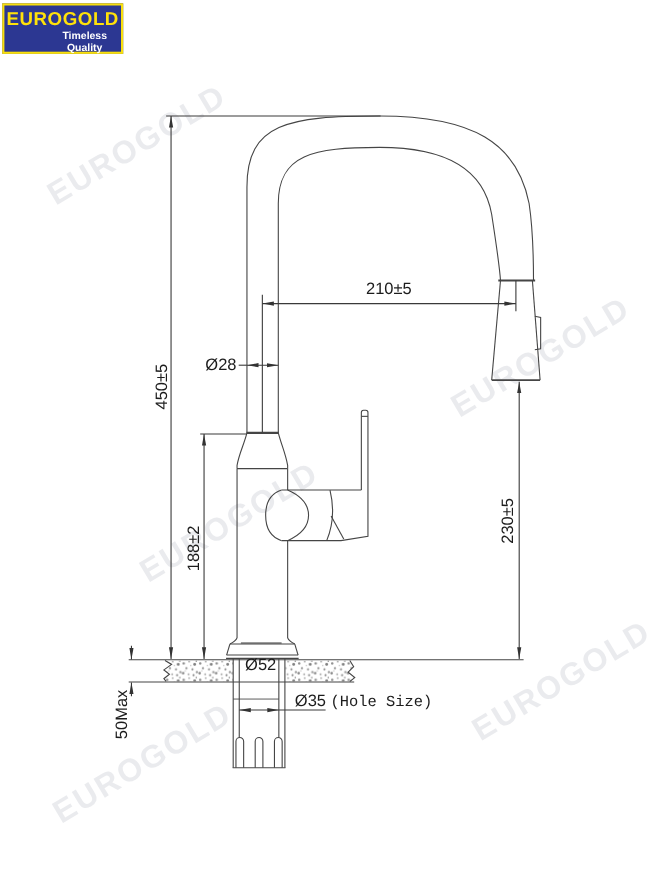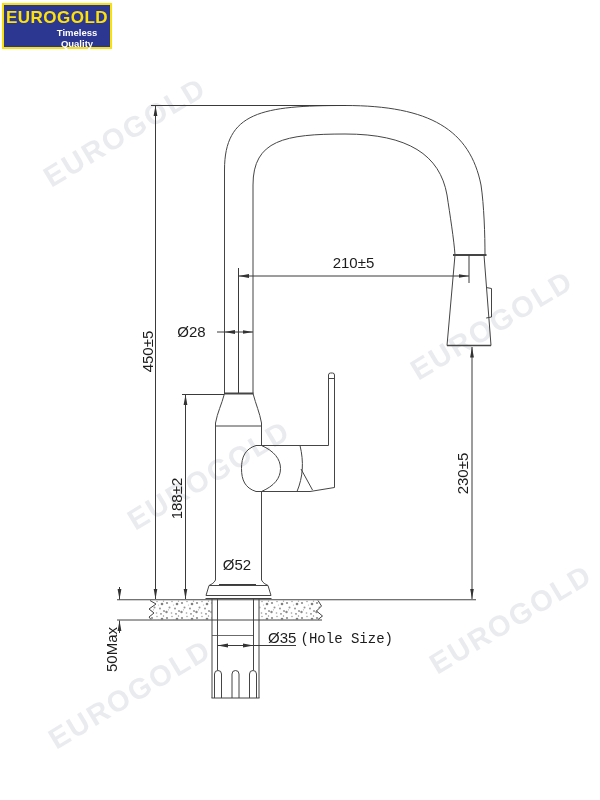--- a/index.html
+++ b/index.html
@@ -13,21 +13,21 @@
   #logo .tagline{display:block;font-size:9.5px;font-weight:700;color:#ffffff;line-height:11px;margin-left:40px;}
   
   .wm{position:absolute;width:220px;text-align:center;font-size:29px;font-weight:700;
       letter-spacing:2px;color:rgba(125,130,150,0.16);transform:rotate(-31deg);
       white-space:nowrap;pointer-events:none;}
   
   #draw{position:absolute;left:0;top:0;}
   
   .dim{position:absolute;font-size:15px;color:#1c1c1c;white-space:nowrap;text-align:center;}
   .dim.c{}
-  .dim.r{text-align:center;}
+  .dim.r{text-align:right;}
   .rot{transform:rotate(-90deg);transform-origin:center center;text-align:center;}
   .mono{font-family:"Liberation Mono", monospace;font-size:14px;}
 </style>
 </head>
 <body>
 
 <div id="frame">
 
   <div id="logo">
     <span class="brand">EUROGOLD</span>
@@ -154,21 +154,21 @@
   <div class="dim c" style="left:238px;top:254px;width:231px">210±5</div>
 
   <div class="dim r" style="left:168px;top:323px;width:47px">Ø28</div>
 
   <div class="dim rot" style="left:116px;top:343px;width:62px">450±5</div>
 
   <div class="dim rot" style="left:145px;top:490px;width:62px">188±2</div>
 
   <div class="dim rot" style="left:431px;top:465px;width:62px">230±5</div>
 
-  <div class="dim c" style="left:209px;top:556px;width:56px">Ø52</div>
+  <div class="dim c" style="left:209px;top:596px;width:56px">Ø52</div>
 
   <div class="dim rot" style="left:80px;top:641px;width:62px">50Max</div>
 
   <div class="dim" style="left:268px;top:629px">
     <span>Ø35</span>
     <span class="mono">(Hole Size)</span>
   </div>
 
 </div>
 

